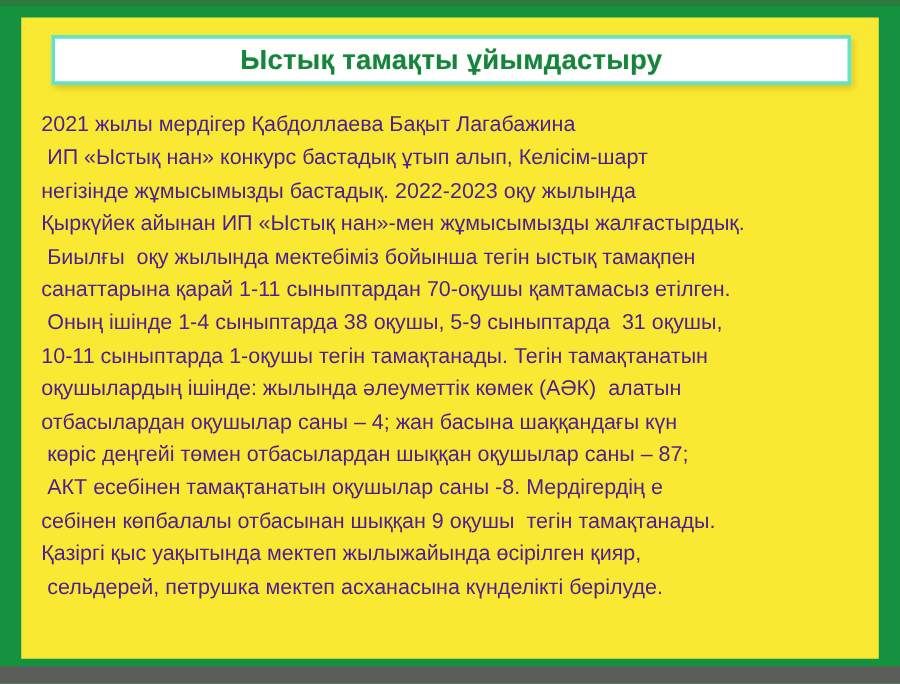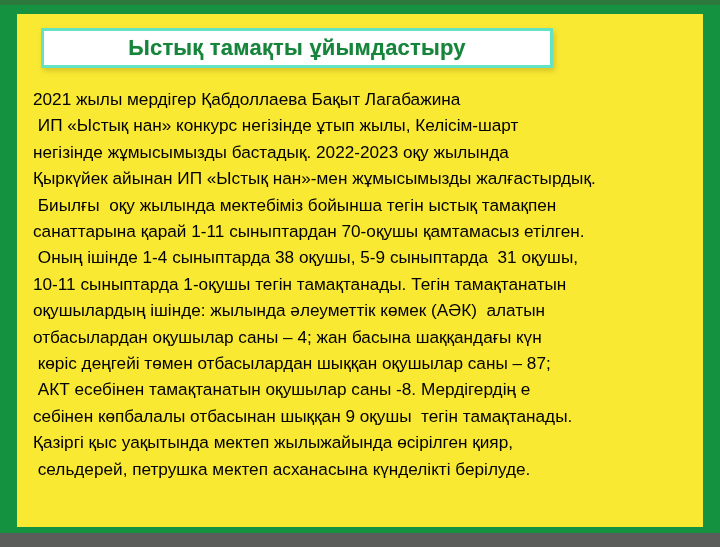--- a/index.html
+++ b/index.html
@@ -53,21 +53,21 @@
     background: #fae933;
     box-sizing: border-box;
     overflow: hidden;
   }
 
   
   #title-box {
     position: absolute;
     left: 24px;
     top: 14px;
-    width: 512px;
+    width: 640px;
     height: 40px;
     background: #ffffff;
     border: 3px solid #63e3c4;
     box-sizing: border-box;
     display: flex;
     align-items: center;
     justify-content: center;
     box-shadow: 2px 3px 5px rgba(120,110,0,0.28);
   }
   #title-text {
@@ -78,21 +78,21 @@
     white-space: nowrap;
     text-shadow: 0 0 1px rgba(23,132,59,0.4);
   }
 
   
   #body-block {
     position: absolute;
     left: 16px;
     top: 72px;
     width: 678px;
-    color: #000000;
+    color: #4c1d95;
     font-size: 17.2px;
     line-height: 26.4px;
   }
   .body-line {
     white-space: pre;
     overflow: visible;
   }
 </style>
 </head>
 <body>
@@ -102,21 +102,21 @@
   <div id="top-shade"></div>
 
   <div id="panel">
 
     <div id="title-box">
       <span id="title-text">Ыстық тамақты ұйымдастыру</span>
     </div>
 
     <div id="body-block">
       <div class="body-line">2021 жылы мердігер Қабдоллаева Бақыт Лагабажина</div>
-      <div class="body-line"> ИП «Ыстық нан» конкурс негізінде ұтып жылы, Келісім-шарт</div>
+      <div class="body-line"> ИП «Ыстық нан» конкурс бастадық ұтып алып, Келісім-шарт</div>
       <div class="body-line">негізінде жұмысымызды бастадық. 2022-2023 оқу жылында</div>
       <div class="body-line">Қыркүйек айынан ИП «Ыстық нан»-мен жұмысымызды жалғастырдық.</div>
       <div class="body-line"> Биылғы  оқу жылында мектебіміз бойынша тегін ыстық тамақпен</div>
       <div class="body-line">санаттарына қарай 1-11 сыныптардан 70-оқушы қамтамасыз етілген.</div>
       <div class="body-line"> Оның ішінде 1-4 сыныптарда 38 оқушы, 5-9 сыныптарда  31 оқушы,</div>
       <div class="body-line">10-11 сыныптарда 1-оқушы тегін тамақтанады. Тегін тамақтанатын</div>
       <div class="body-line">оқушылардың ішінде: жылында әлеуметтік көмек (АӘК)  алатын</div>
       <div class="body-line">отбасылардан оқушылар саны – 4; жан басына шаққандағы күн</div>
       <div class="body-line"> көріс деңгейі төмен отбасылардан шыққан оқушылар саны – 87;</div>
       <div class="body-line"> АКТ есебінен тамақтанатын оқушылар саны -8. Мердігердің е</div>

